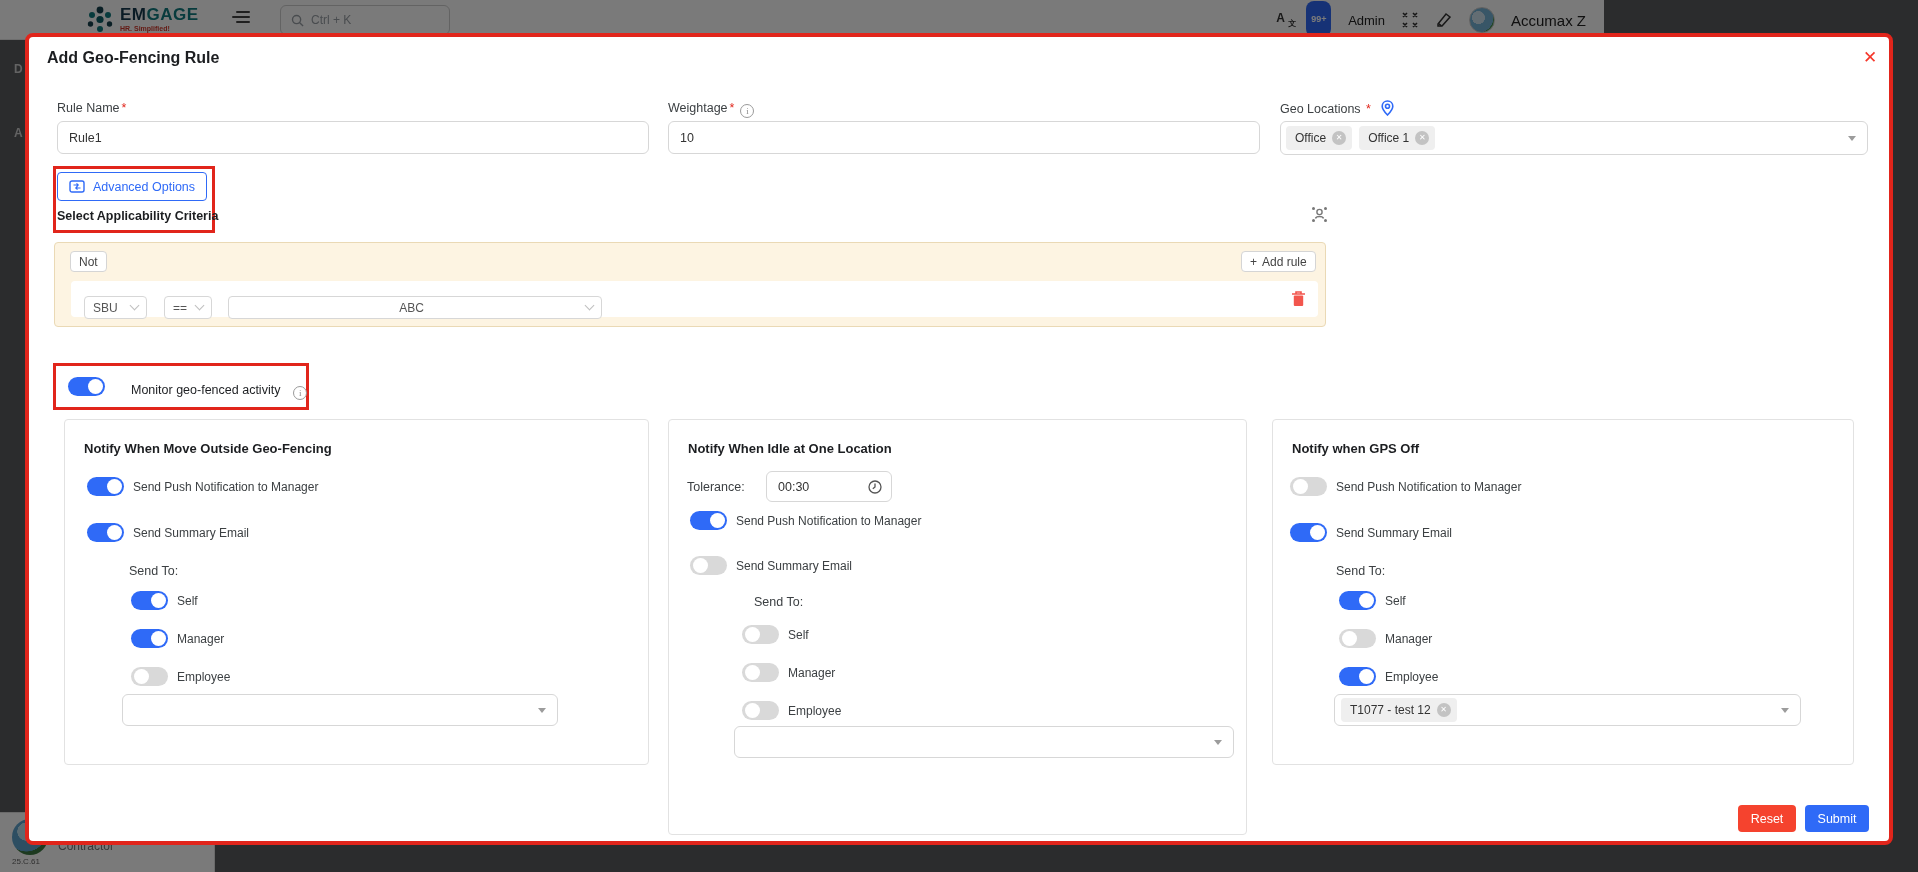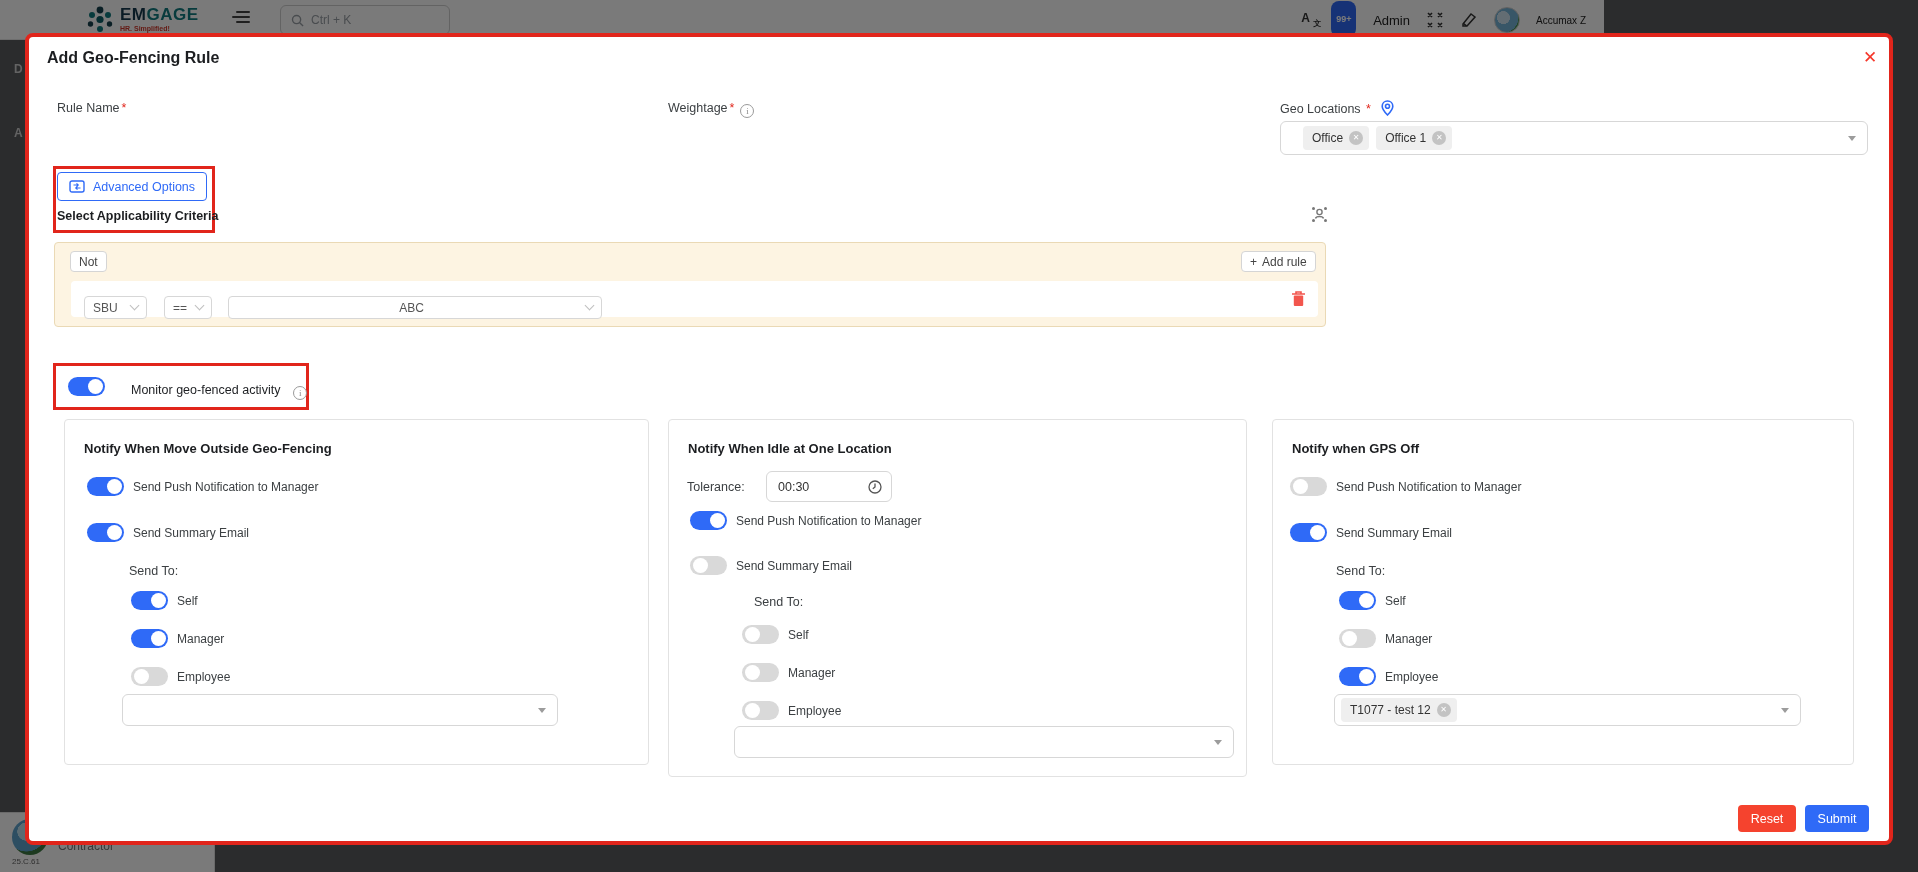--- a/index.html
+++ b/index.html
@@ -27,41 +27,41 @@
   .searchbox { position:absolute; left:280px; top:5px; width:170px; height:30px; border:1px solid #cfcfcf; border-radius:6px; background:#fff; display:flex; align-items:center; padding:0 10px; color:#9aa0a6; font-size:12px; gap:7px; }
   .top-right { position:absolute; right:18px; top:0; height:40px; display:flex; align-items:center; gap:16px; }
   .ic { width:18px; height:18px; color:#333; }
   .translate-ic { position:relative; width:20px; height:18px; font-weight:bold; color:#333; }
   .translate-ic .big { font-size:12px; position:absolute; left:0; top:0; }
   .translate-ic .small { font-size:8px; position:absolute; right:0; bottom:0; }
   .bell-wrap { position:relative; width:20px; height:22px; }
   .badge { position:absolute; top:-8px; left:-6px; background:#2f6af7; color:#fff; font-size:9px; font-weight:bold; padding:13px 5px; border-radius:8px; }
   .admin-label { font-size:13px; color:#222; }
   .avatar-sm { width:26px; height:26px; border-radius:50%; background:radial-gradient(circle at 35% 40%, #cfe3f0 0 30%, #76b3d8 31% 70%, #4a9457 71%); border:1px solid #ccc; }
-  .user-name { font-size:10px; color:#222; }
+  .user-name { font-size:15px; color:#222; }
   .side-letter { position:absolute; color:#cfcfcf; font-size:12px; font-weight:bold; }
   .bottom-user { position:absolute; left:0; bottom:0; width:215px; height:60px; background:#fff; border-top:1px solid #ddd; }
   .avatar-lg { position:absolute; left:12px; top:6px; width:36px; height:36px; border-radius:50%; background:radial-gradient(circle at 40% 35%, #bfe0ee 0 28%, #5fa3cc 29% 62%, #3d7a43 63%); }
   .ver-code { position:absolute; left:12px; top:44px; font-size:8px; color:#666; }
   .role-label { position:absolute; left:58px; top:26px; font-size:12px; color:#777; }
   .vdiv { position:absolute; left:215px; bottom:0; width:1px; height:60px; background:#e0e0e0; }
   .dim { position:absolute; inset:0; background:rgba(0,0,0,.52); }
 
   
   .modal { position:absolute; left:25px; top:33px; width:1868px; height:812px; background:#fff; border:4px solid #e1251b; border-radius:8px; z-index:10; }
   .modal-title { position:absolute; left:18px; top:12px; font-size:16px; font-weight:bold; color:#1c1e21; }
   .modal-close { position:absolute; left:1828px; top:8px; width:26px; height:26px; color:#f5372b; font-size:17px; line-height:26px; text-align:center; cursor:pointer; }
 
   .field-label { position:absolute; font-size:12.5px; color:#3c4043; }
   .req { color:#e1251b; margin-left:2px; }
   .tinput { position:absolute; height:33px; border:1px solid #d7d7d7; border-radius:6px; background:#fff; font-size:12.5px; color:#333; display:flex; align-items:center; padding:0 11px; }
   .info-ic { display:inline-block; width:14px; height:14px; border:1px solid #9a9a9a; border-radius:50%; color:#8b8b8b; font-size:9px; line-height:12px; text-align:center; vertical-align:-2px; margin-left:6px; }
   .info-ic::after { content:"i"; font-family:"Liberation Serif",serif; }
   .pin-ic { display:inline-block; vertical-align:-3px; margin-left:6px; }
-  .mselect { position:absolute; height:34px; border:1px solid #d7d7d7; border-radius:6px; background:#fff; display:flex; align-items:center; padding:0 26px 0 22px; gap:7px; }
+  .mselect { position:absolute; height:34px; border:1px solid #d7d7d7; border-radius:6px; background:#fff; display:flex; align-items:center; padding:0 26px 0 5px; gap:7px; }
   .tag { background:#efefef; border-radius:4px; height:24px; display:inline-flex; align-items:center; gap:6px; padding:0 6px 0 9px; font-size:12px; color:#333; }
   .tagx { width:14px; height:14px; border-radius:50%; background:#c3c3c3; color:#fff; font-size:8px; line-height:14px; text-align:center; cursor:pointer; }
   .caret { position:absolute; right:11px; top:50%; margin-top:-2px; width:0; height:0; border-left:4.5px solid transparent; border-right:4.5px solid transparent; border-top:5.5px solid #9c9c9c; }
 
   .hl-box { position:absolute; border:3px solid #e1251b; }
   .adv-btn { position:absolute; left:28px; top:135px; width:150px; height:29px; border:1px solid #2f6af7; border-radius:4px; background:#fff; color:#2f6af7; font-size:12.5px; display:flex; align-items:center; justify-content:center; gap:8px; cursor:pointer; }
   .sel-app { position:absolute; left:28px; top:172px; font-size:12.5px; font-weight:bold; color:#1c1e21; }
 
   .qb { position:absolute; left:25px; top:205px; width:1272px; height:85px; background:#fdf4e2; border:1px solid #ead9b5; border-radius:4px; }
   .qb-btn { position:absolute; height:21px; background:#fff; border:1px solid #d5d5d5; border-radius:4px; font-size:12px; color:#444; display:flex; align-items:center; justify-content:center; gap:5px; padding:0 8px; cursor:pointer; }
@@ -163,24 +163,30 @@
 
 <div class="dim"></div>
 
 <div class="modal">
   <div class="modal-title">Add Geo-Fencing Rule</div>
   <div class="modal-close">✕</div>
 
   <div class="field-label" style="left:28px; top:64px;">
     <span>Rule Name</span><span class="req">*</span>
   </div>
+  <div class="tinput" style="left:28px; top:84px; width:592px;">
+      <span>Rule1</span>
+    </div>
 
   <div class="field-label" style="left:639px; top:64px;">
     <span>Weightage</span><span class="req">*</span><span class="info-ic"></span>
   </div>
+  <div class="tinput" style="left:639px; top:84px; width:592px;">
+      <span>10</span>
+    </div>
 
   <div class="field-label" style="left:1251px; top:63px;">
     <span>Geo Locations</span> <span class="req">*</span>
     <svg class="pin-ic" width="15" height="16" viewBox="0 0 15 16">
         <path d="M7.5 1 C4.4 1 2.2 3.3 2.2 6.2 C2.2 9.6 7.5 15 7.5 15 C7.5 15 12.8 9.6 12.8 6.2 C12.8 3.3 10.6 1 7.5 1 Z" fill="none" stroke="#2f6af7" stroke-width="1.6"></path>
         <circle cx="7.5" cy="6.2" r="2" fill="none" stroke="#2f6af7" stroke-width="1.6"></circle>
       </svg>
   </div>
   <div class="mselect" style="left:1251px; top:84px; width:588px;">
     <span class="tag">
@@ -267,21 +273,21 @@
       </div>
     <div class="trow" style="left:66px; top:247px;">
         <span class="toggle off"></span>
         <span>Employee</span>
       </div>
     <div class="ddl" style="left:57px; top:274px; width:436px;">
         <span class="caret"></span>
       </div>
   </div>
 
-  <div class="card" style="left:639px; width:579px; height:358px;">
+  <div class="card" style="left:639px; width:579px; height:416px;">
     <div class="card-title">Notify When Idle at One Location</div>
     <div class="tol-label" style="left:18px; top:60px;">Tolerance:</div>
     <div class="tol-input" style="left:97px; top:51px; width:126px;">
       <span>00:30</span>
       <svg class="clock-ic" width="14" height="14" viewBox="0 0 14 14">
           <circle cx="7" cy="7" r="6" fill="none" stroke="#555" stroke-width="1.3"></circle>
           <path d="M7 3.5 L7 7 L4.8 8.8" fill="none" stroke="#555" stroke-width="1.3"></path>
         </svg>
     </div>
     <div class="trow" style="left:21px; top:91px;">

